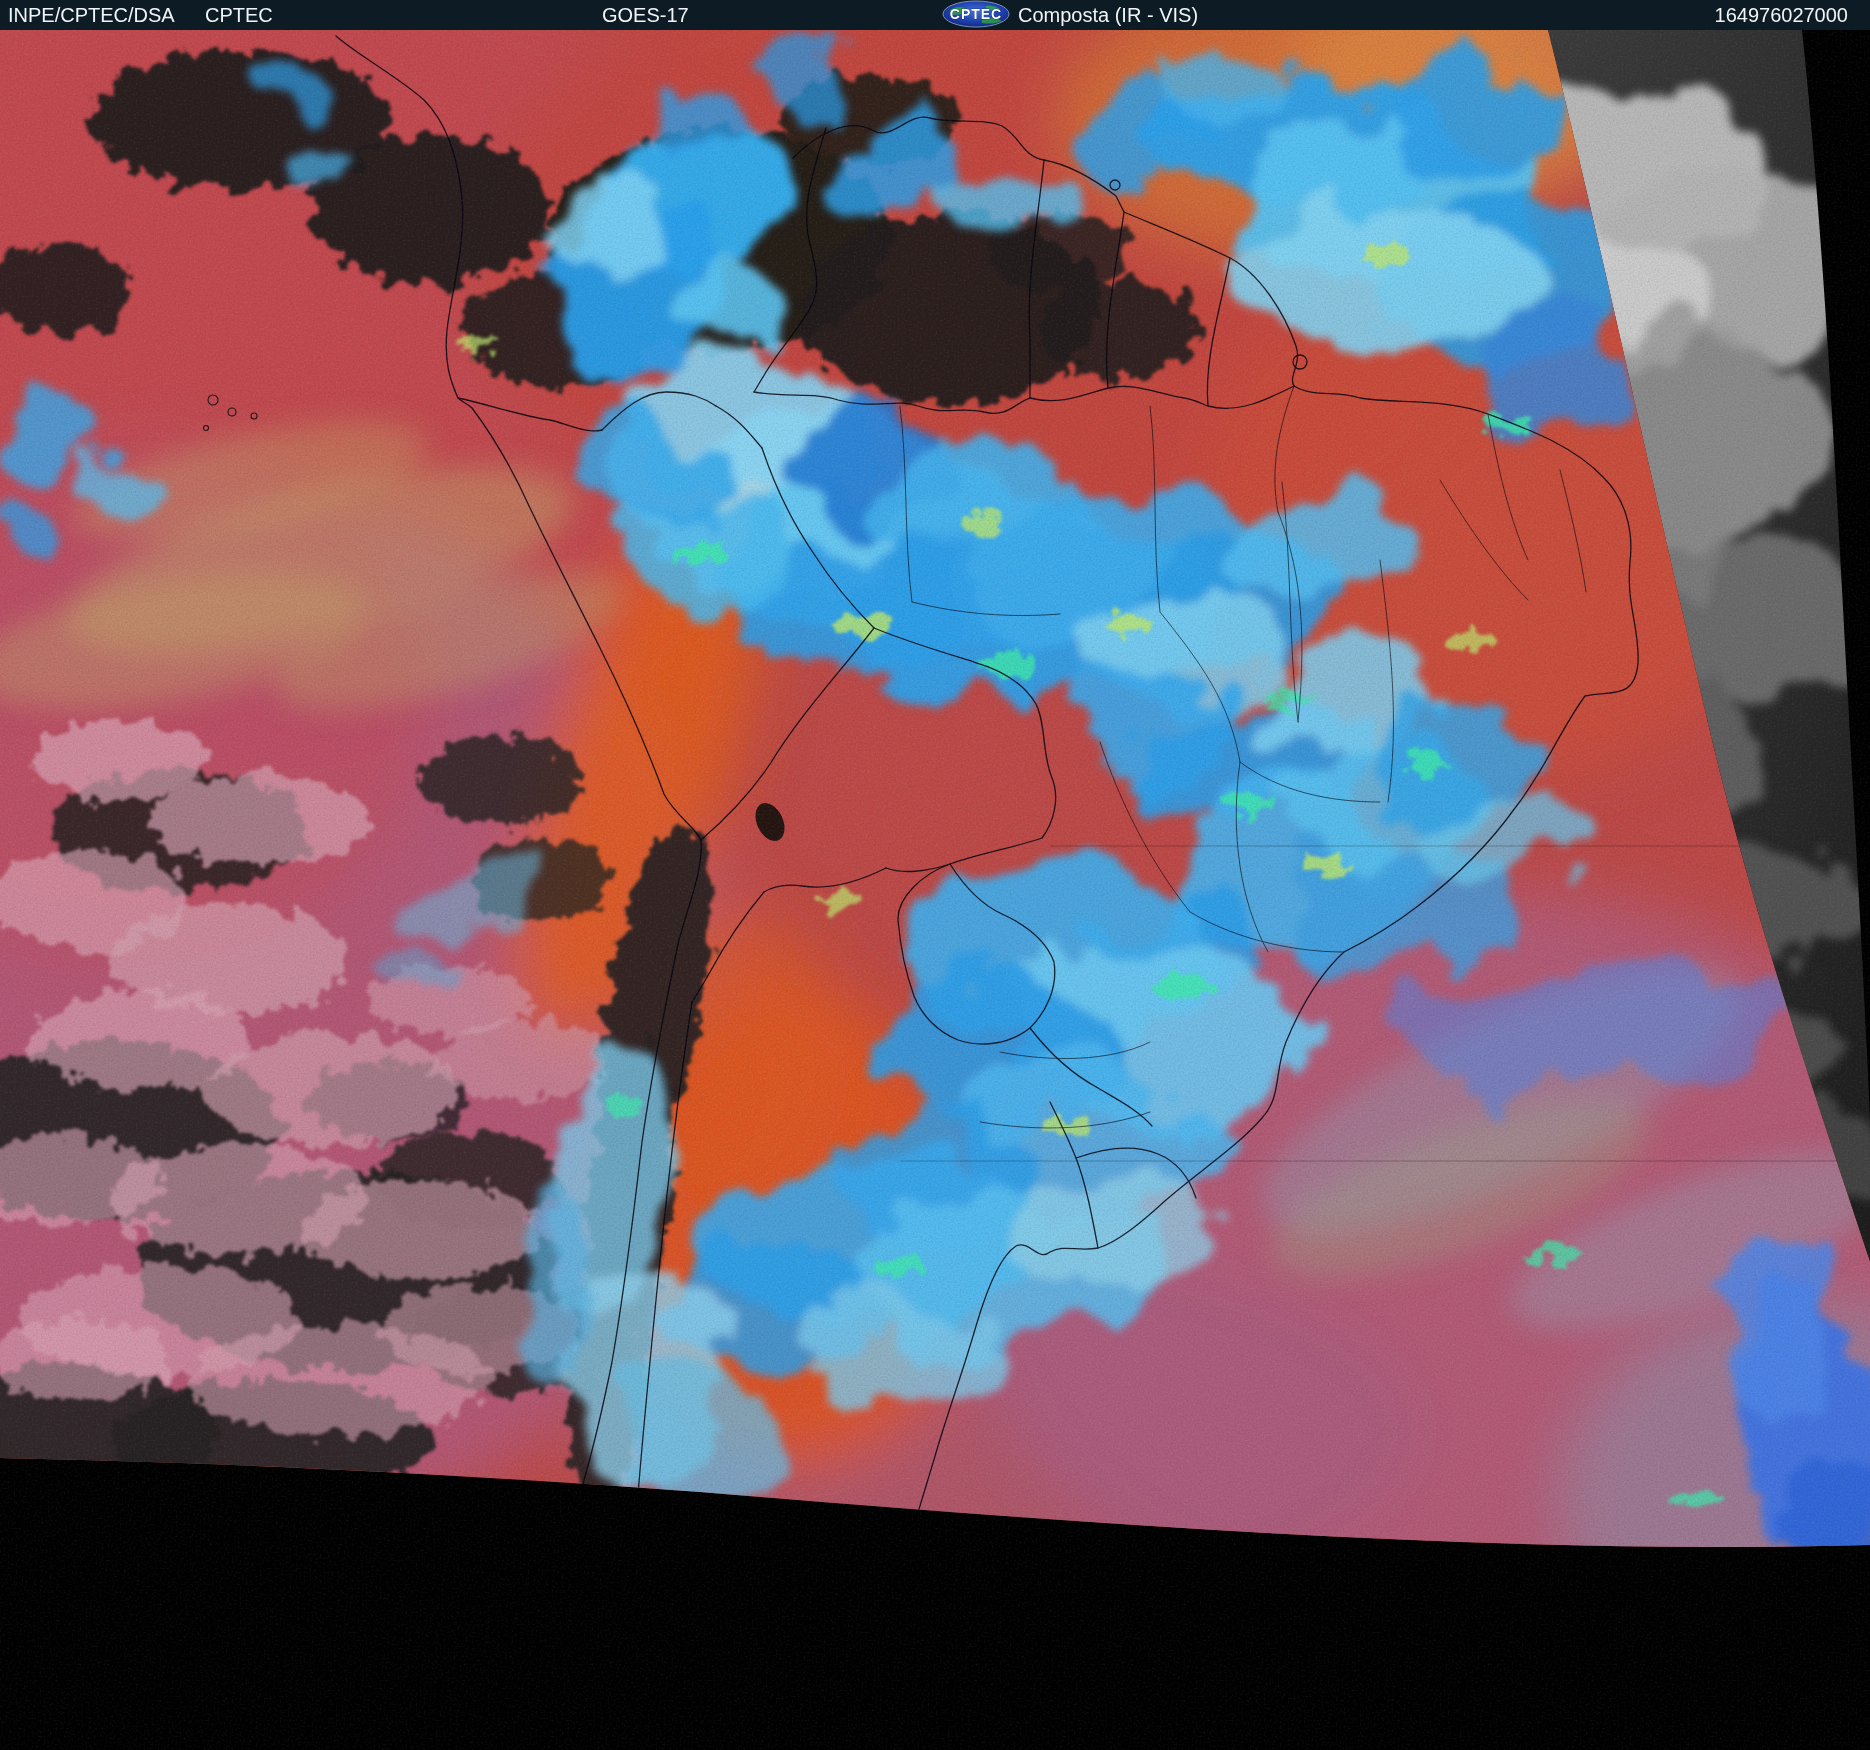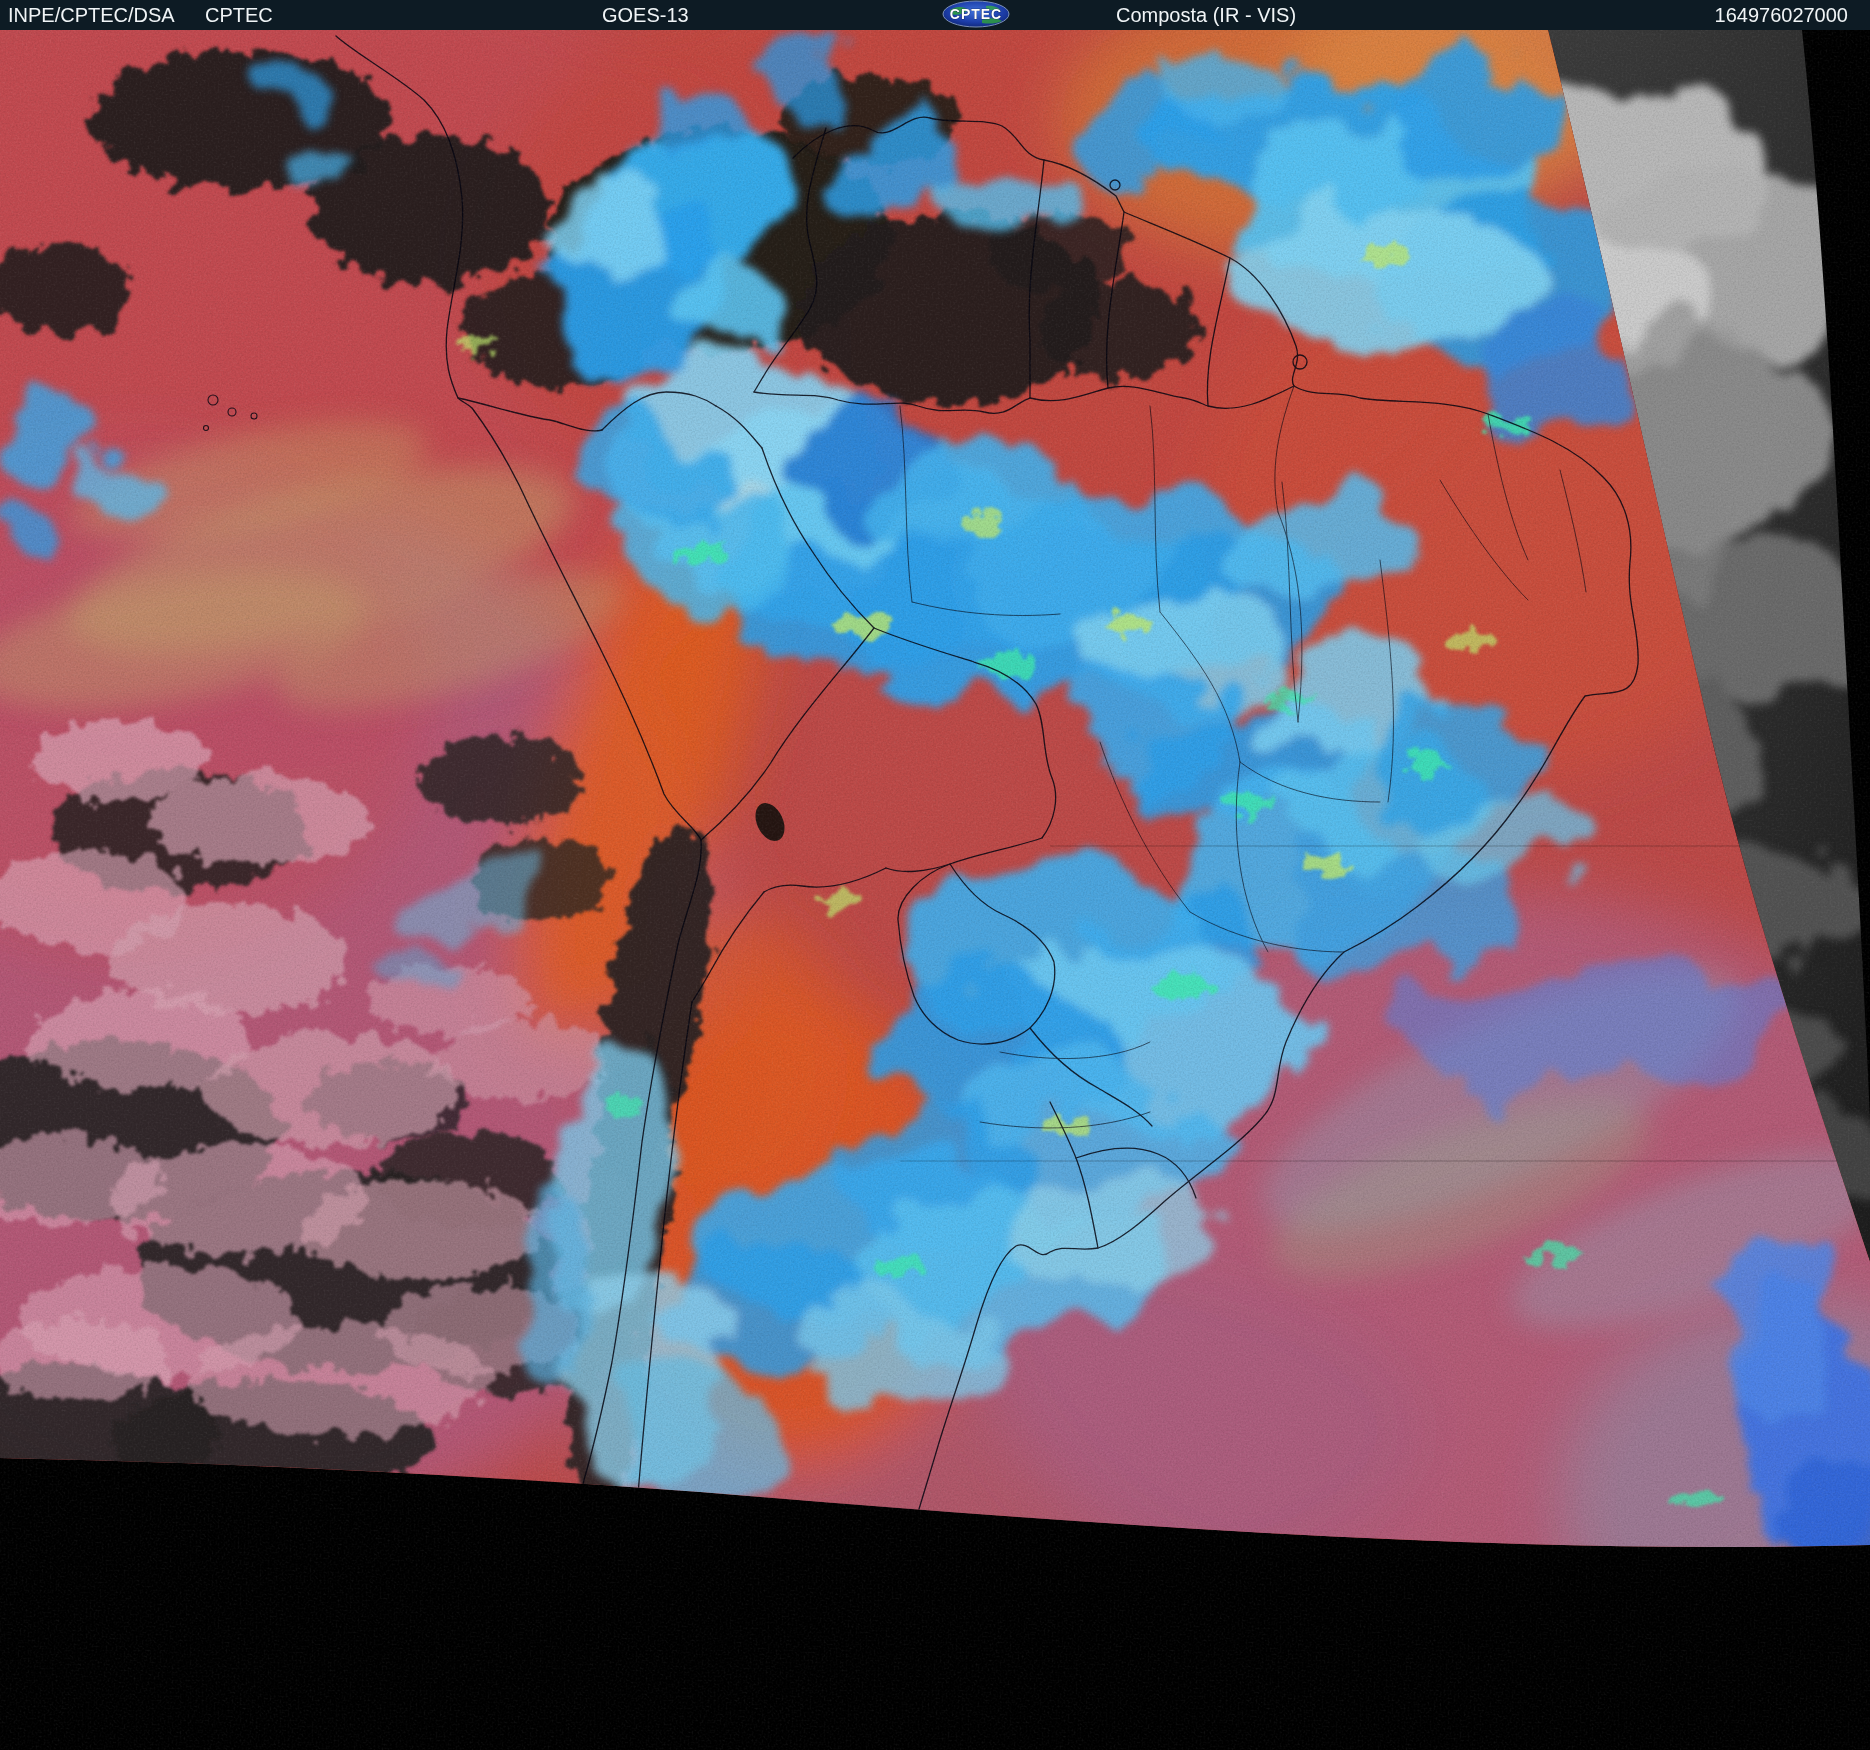--- a/index.html
+++ b/index.html
@@ -5,35 +5,35 @@
   html,body{margin:0;padding:0;background:#000;}
   .screen{position:relative;width:1870px;height:1750px;background:#15803d;overflow:hidden;
           font-family:"Liberation Sans",sans-serif;}
   .titlebar{position:absolute;top:0;left:0;width:1870px;height:30px;
             background:var(--header-bg,#0d1b24);color:var(--header-text,#f0f4f6);
             font-size:20px;line-height:30px;white-space:nowrap;z-index:5;}
   .titlebar span{position:absolute;top:0;}
   .t-agency{left:8px;}
   .t-noaa{left:205px;}
   .t-sat{left:602px;}
-  .t-product{left:1116px;}
+  .t-product{left:1018px;}
   .t-time{right:22px;}
   .t-logo{left:942px;top:1px;height:28px;}
   .map{position:absolute;top:30px;left:0;width:1870px;height:1720px;}
   svg{display:block;}
 </style>
 </head>
 <body>
 
 <div class="screen">
 
   <div class="titlebar">
     <span class="t-agency">INPE/CPTEC/DSA</span>
     <span class="t-noaa">CPTEC</span>
-    <span class="t-sat">GOES-13</span>
+    <span class="t-sat">GOES-17</span>
     <span class="t-logo">
       <svg width="68" height="28" viewBox="0 0 68 28">
         <defs>
           <radialGradient id="lg" cx="50%" cy="40%" r="70%">
             <stop offset="0%" stop-color="#3f6fd8"></stop>
             <stop offset="60%" stop-color="#1c3da8"></stop>
             <stop offset="100%" stop-color="#0c1f66"></stop>
           </radialGradient>
         </defs>
         <ellipse cx="34" cy="14" rx="33" ry="13" fill="url(#lg)" stroke="#7b90b8" stroke-width="1"></ellipse>

